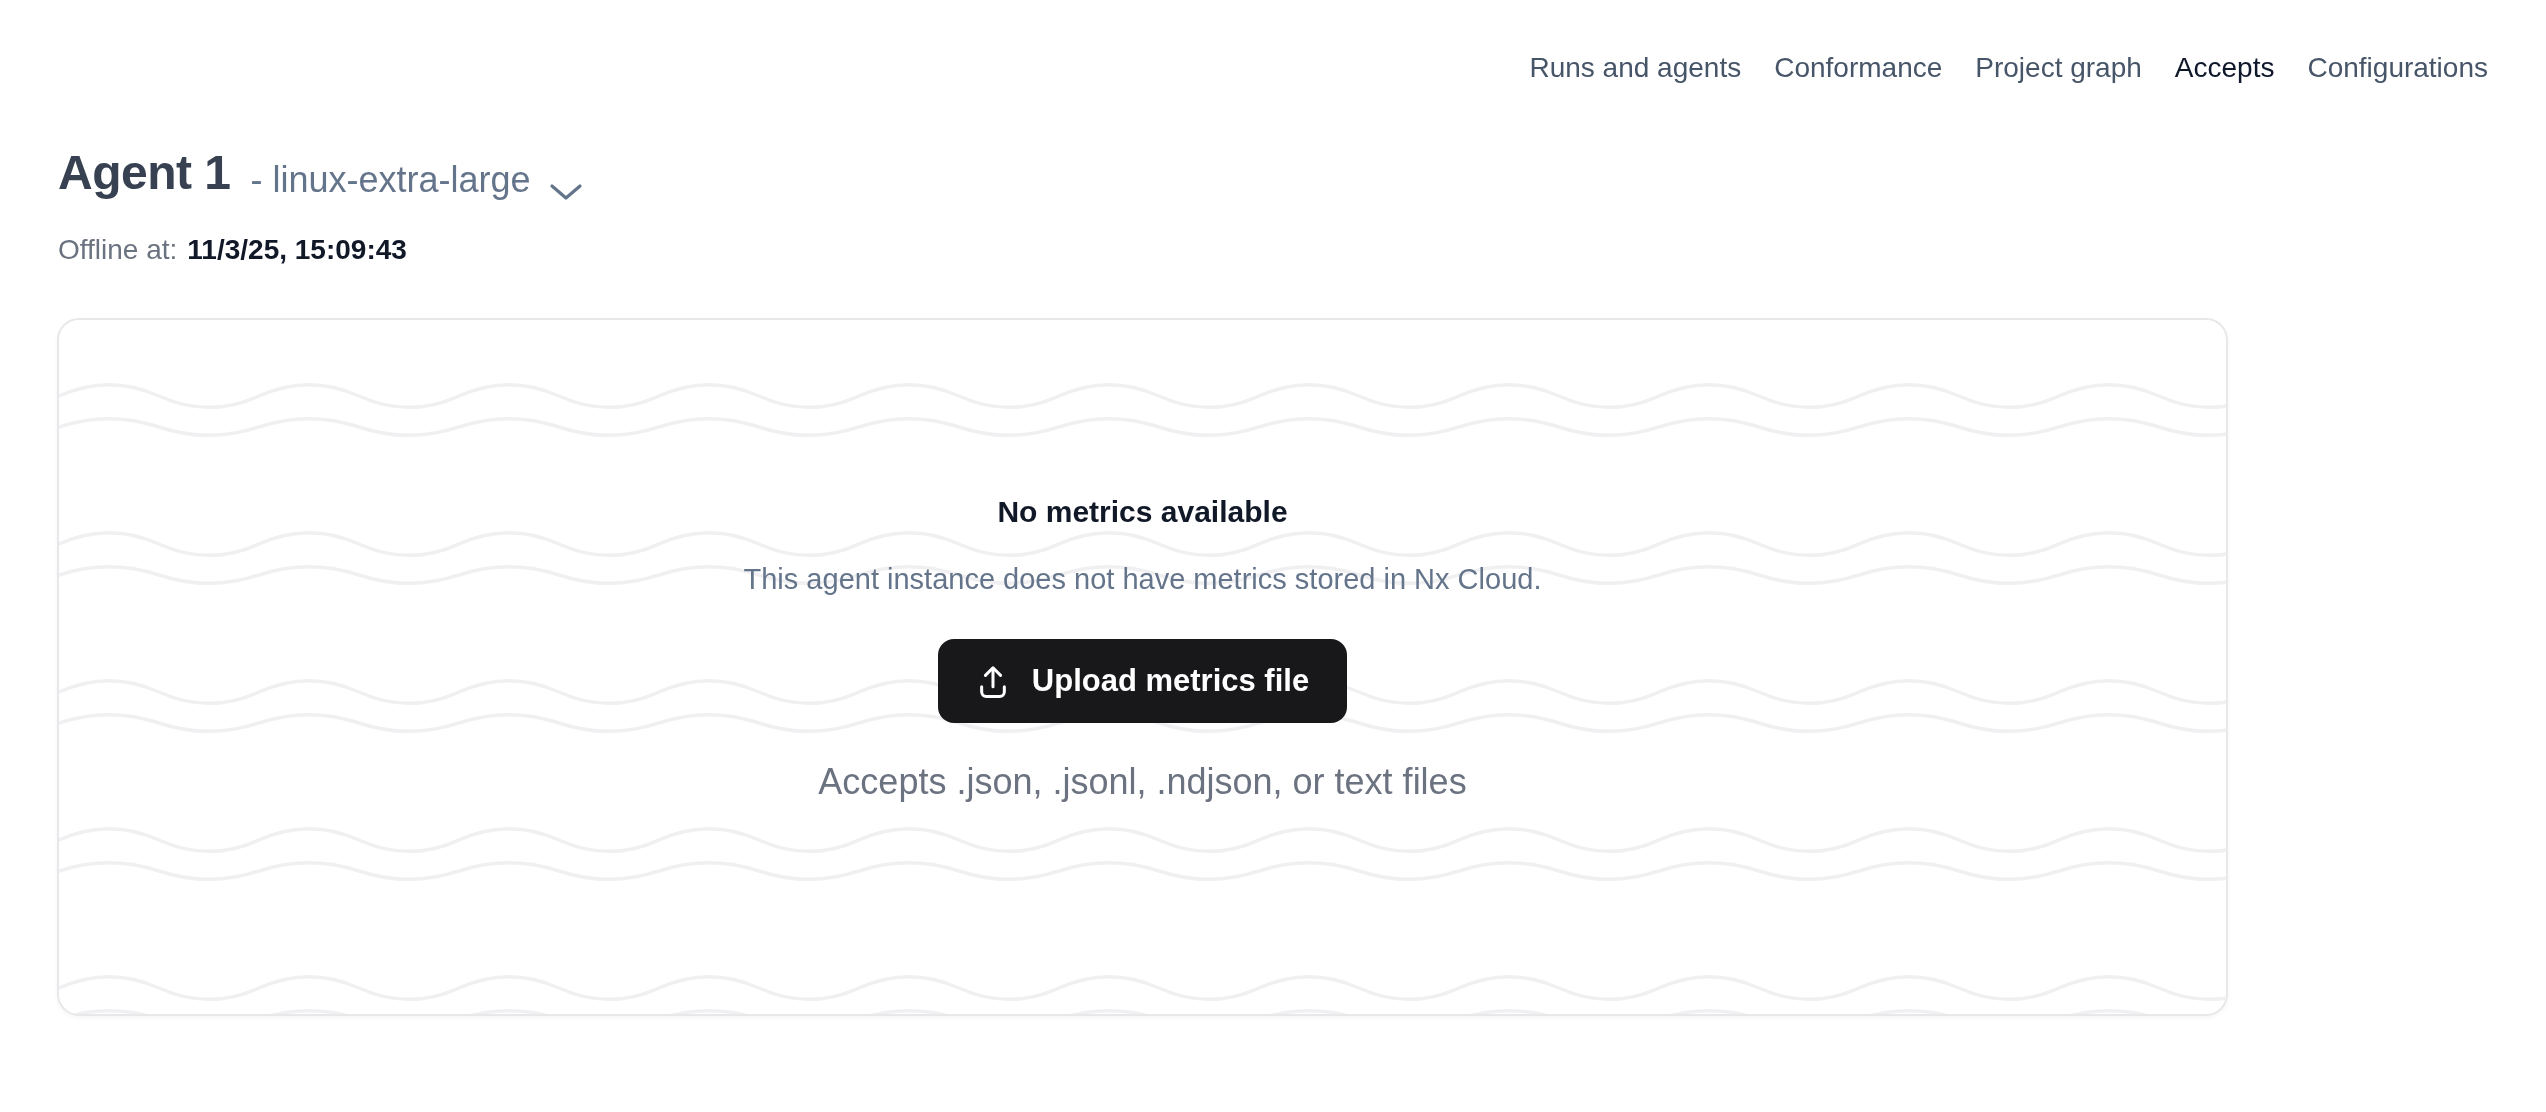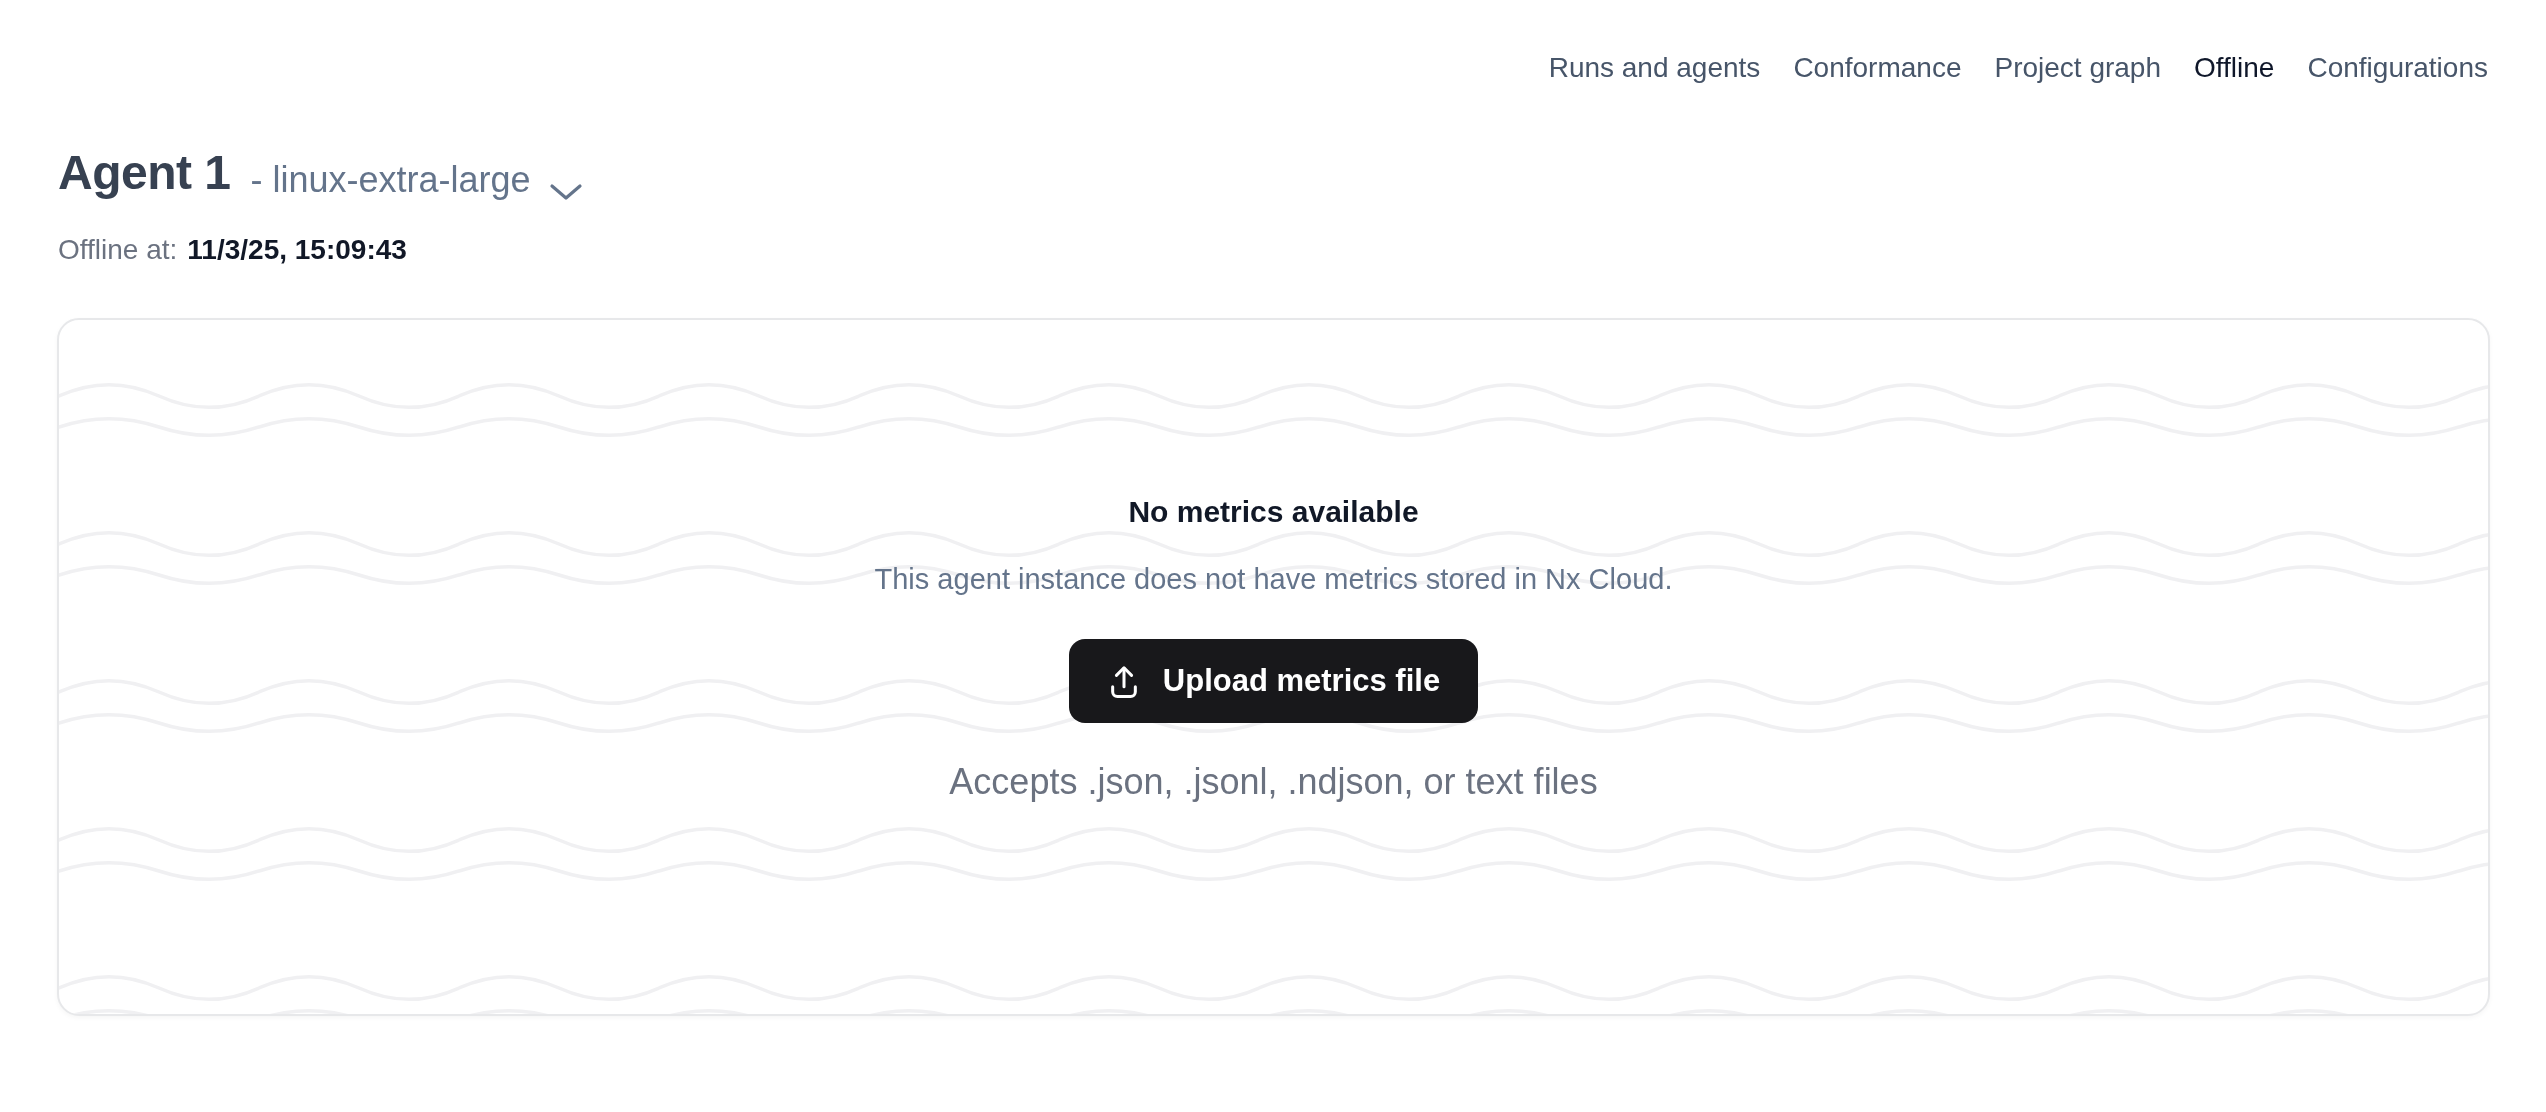--- a/index.html
+++ b/index.html
@@ -80,21 +80,21 @@
   }
   .meta { display: flex; gap: 10px; }
   .meta-label { color: #6b7280; }
   .meta-value { color: #111827; font-weight: 700; }
 
   
   .card {
     position: absolute;
     left: 57px;
     top: 318px;
-    width: 2433px;
+    width: 2171px;
     height: 698px;
     background: #ffffff;
     border: 2px solid #e7e8ea;
     border-radius: 22px;
     overflow: hidden;
     box-shadow: 0 2px 5px rgba(0,0,0,0.04);
   }
   .waves {
     position: absolute;
     left: 0; top: 0;
@@ -154,21 +154,21 @@
     line-height: 34px;
   }
 </style>
 </head>
 <body>
 
 <nav class="topnav">
   <a class="nav-link">Runs and agents</a>
   <a class="nav-link">Conformance</a>
   <a class="nav-link">Project graph</a>
-  <a class="nav-link active">Offline</a>
+  <a class="nav-link active">Accepts</a>
   <a class="nav-link">Configurations</a>
 </nav>
 
 <header class="agent-header">
   <h1 class="agent-title">Agent 1</h1>
   <span class="agent-sub">- linux-extra-large</span>
   <span class="chev">
     <svg width="34" height="20" viewBox="0 0 34 20" fill="none">
       <polyline points="3,4 17,16 31,4" stroke="#64748b" stroke-width="3.2" stroke-linecap="round" stroke-linejoin="round"></polyline>
     </svg>

